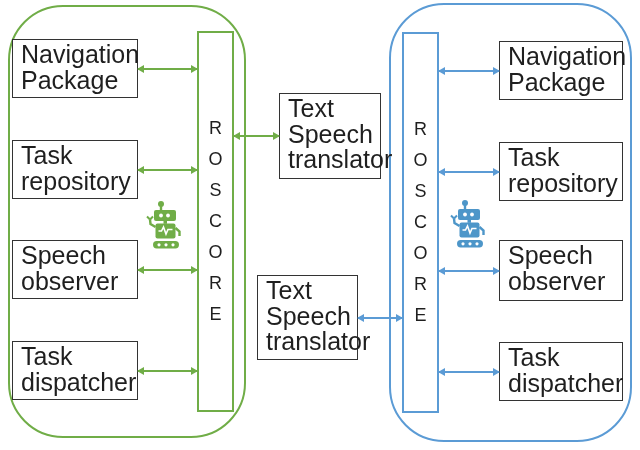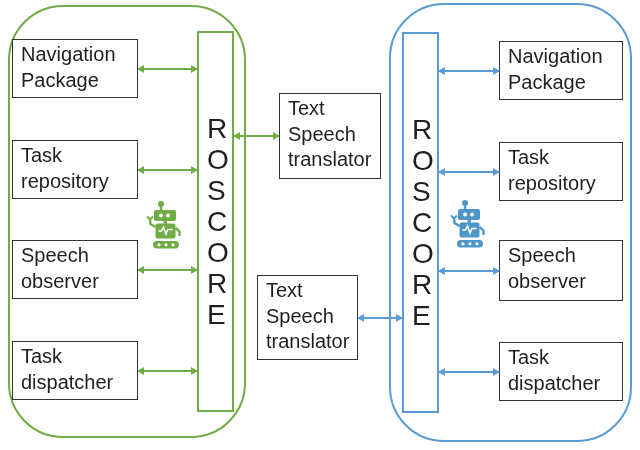--- a/index.html
+++ b/index.html
@@ -30,33 +30,33 @@
     align-items: center;
     justify-content: center;
   }
   .roscore.green { border: 2.5px solid #70AD47; }
   .roscore.blue  { border: 2.5px solid #5B9BD5; }
   .vtext {
     display: block;
     width: 17px;
     margin: 16px auto;
     word-break: break-all;
-    font-size: 28px;
+    font-size: 18px;
     line-height: 31px;
     text-align: center;
     color: #1f1f1f;
   }
 
   
   .node {
     position: absolute;
     background: #ffffff;
     border: 1.6px solid #333333;
     box-sizing: border-box;
-    font-size: 20px;
+    font-size: 25px;
     line-height: 25.5px;
     padding: 2px 4px 0 8px;
     white-space: pre-line;
     color: #1f1f1f;
   }
 
   
   .arrow {
     position: absolute;
     height: 1.6px;

